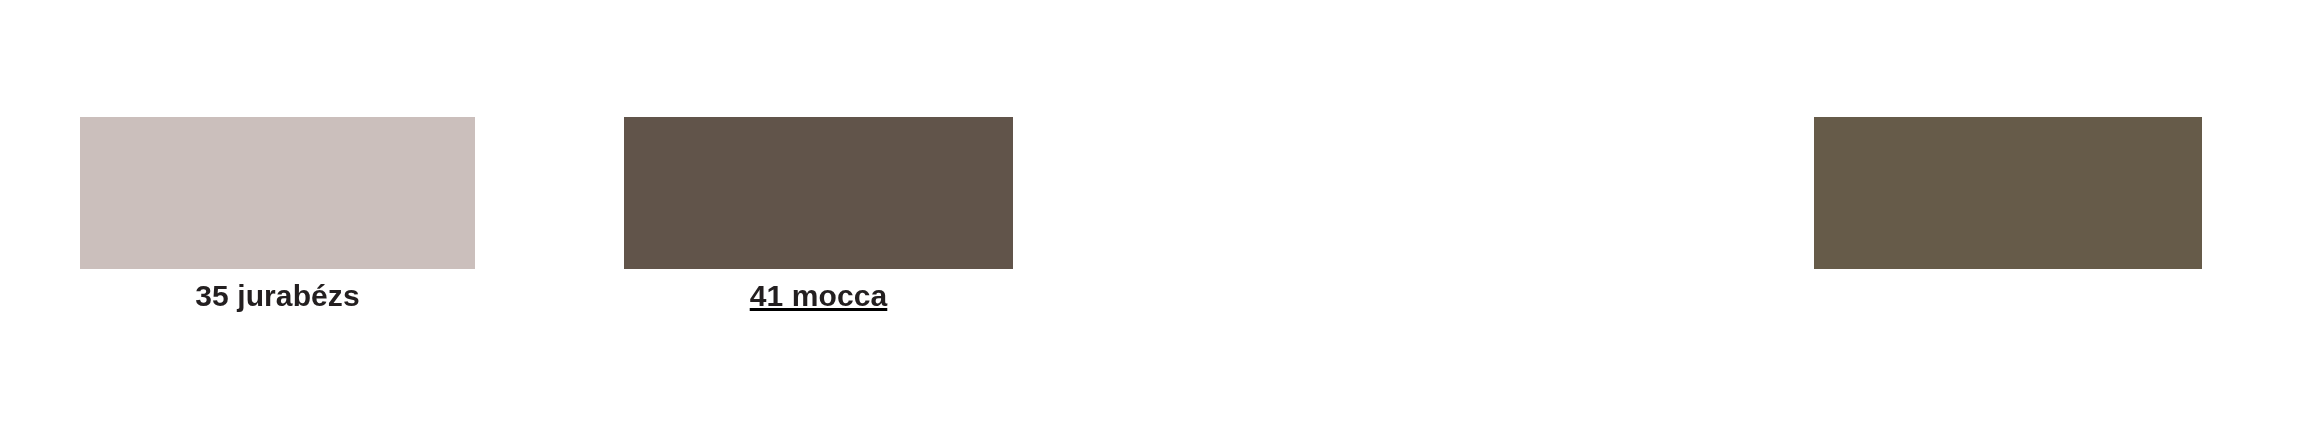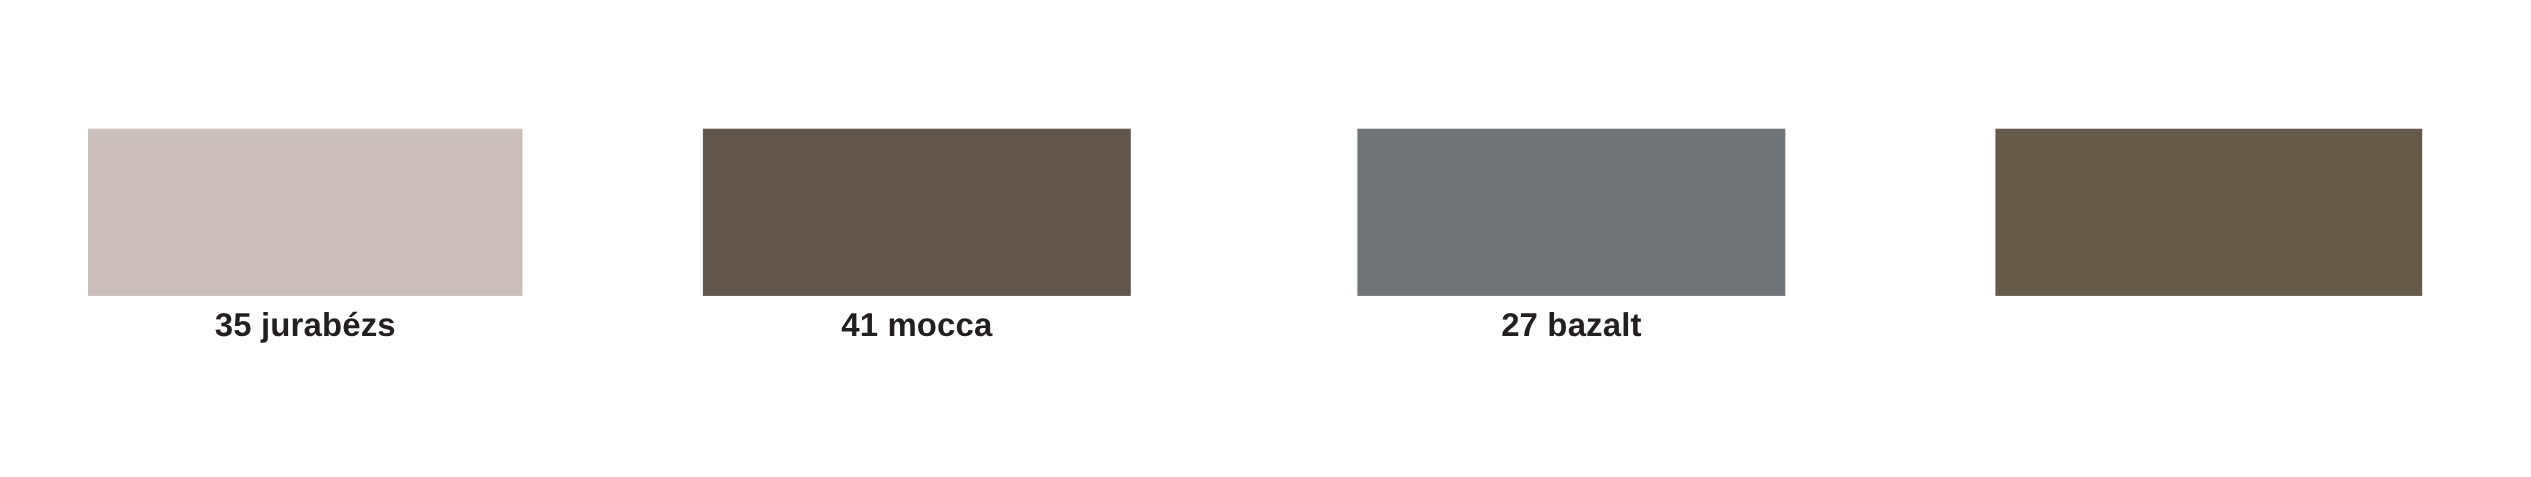--- a/index.html
+++ b/index.html
@@ -45,41 +45,37 @@
     font-size: 30px;
     font-weight: bold;
     letter-spacing: 0.1px;
     line-height: 34px;
     color: #231f20;
     white-space: nowrap;
   }
 
   
   #swatch-item-0 { left: 80px;   width: 395px; }
-  #swatch-item-1 { left: 639px;  width: 389px; }
+  #swatch-item-1 { left: 624px;  width: 389px; text-decoration: underline; }
   #swatch-item-2 { left: 1234px; width: 389px; }
   #swatch-item-3 { left: 1814px; width: 388px; }
 </style>
 </head>
 <body style="background-color: rgb(255, 255, 255);">
 
 <div id="swatch-board">
 
   <div class="swatch-item" id="swatch-item-0">
     <span class="swatch-chip" style="background-color: rgb(203, 191, 188);"></span>
     <span class="swatch-label" style="color: rgb(35, 31, 32);">35 jurabézs</span>
   </div>
 
   <div class="swatch-item" id="swatch-item-1">
     <span class="swatch-chip" style="background-color: rgb(97, 84, 74);"></span>
     <span class="swatch-label" style="color: rgb(35, 31, 32);">41 mocca</span>
   </div>
 
-  <div class="swatch-item" id="swatch-item-2">
-    <span class="swatch-chip" style="background-color: rgb(111, 116, 120);"></span>
-    <span class="swatch-label" style="color: rgb(35, 31, 32);">27 bazalt</span>
-  </div>
 
   <div class="swatch-item" id="swatch-item-3">
     <span class="swatch-chip" style="background-color: rgb(102, 91, 73);"></span>
   </div>
 
 </div>
 
 </body></html>

